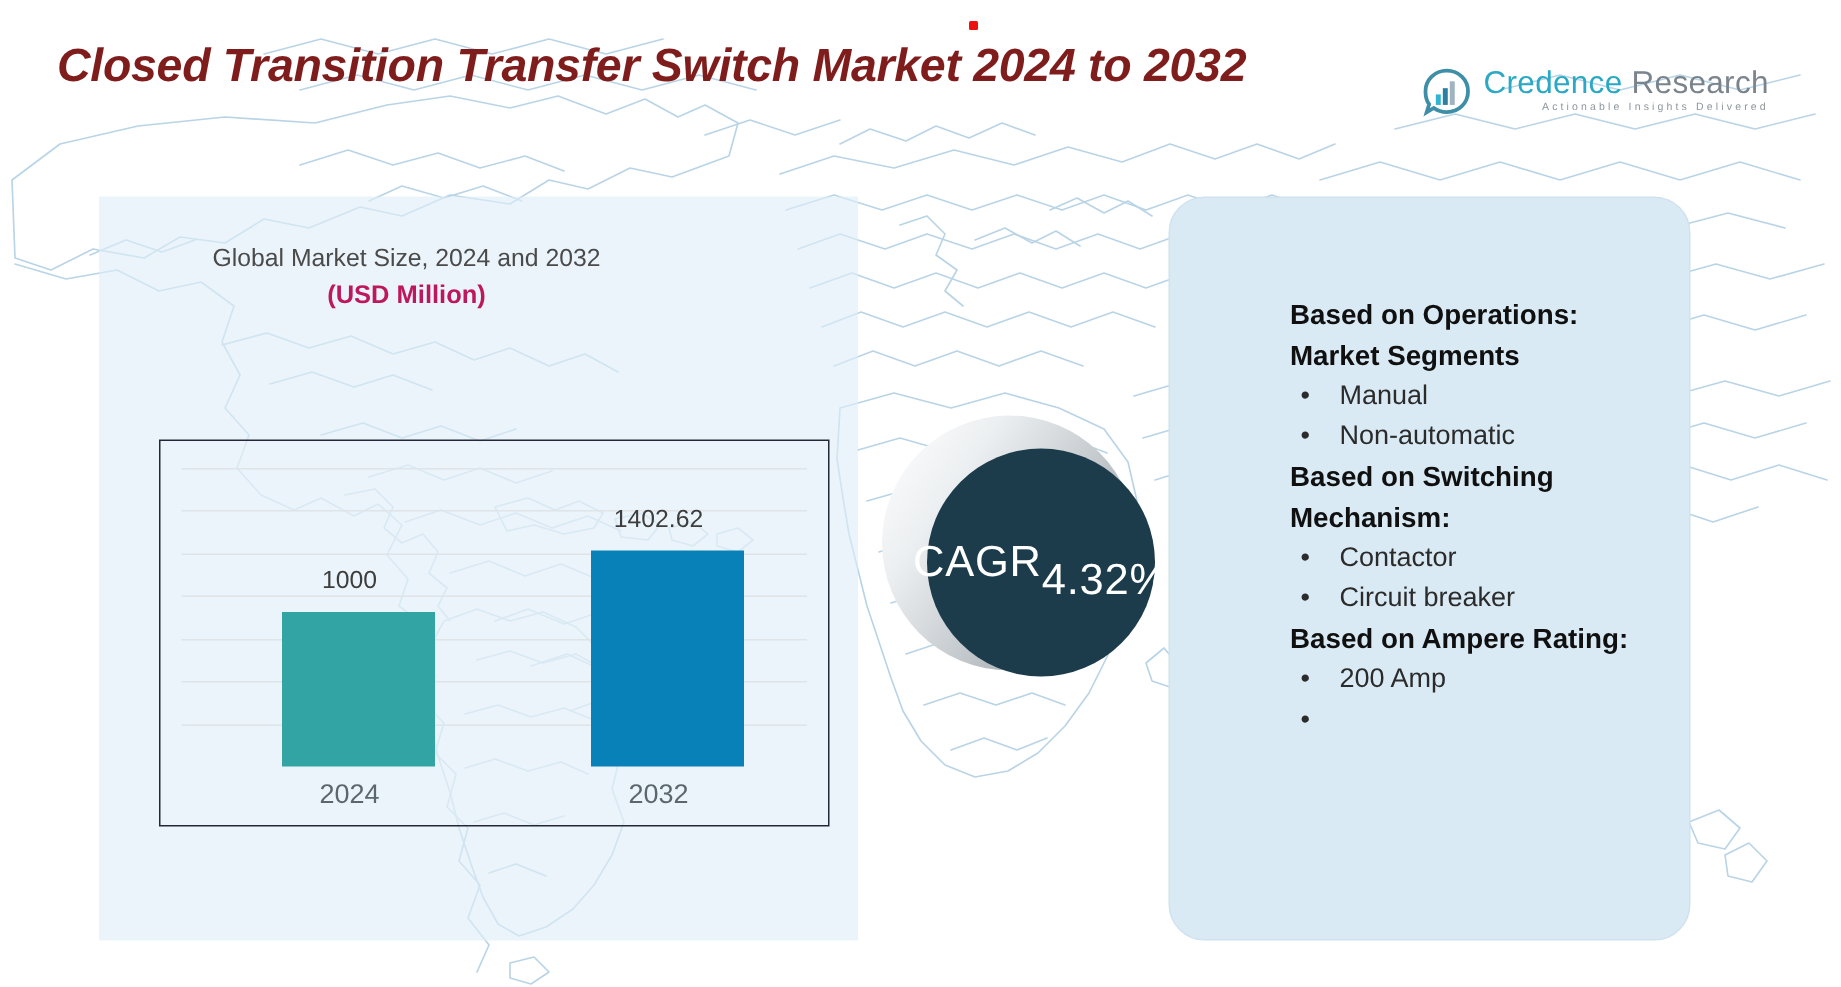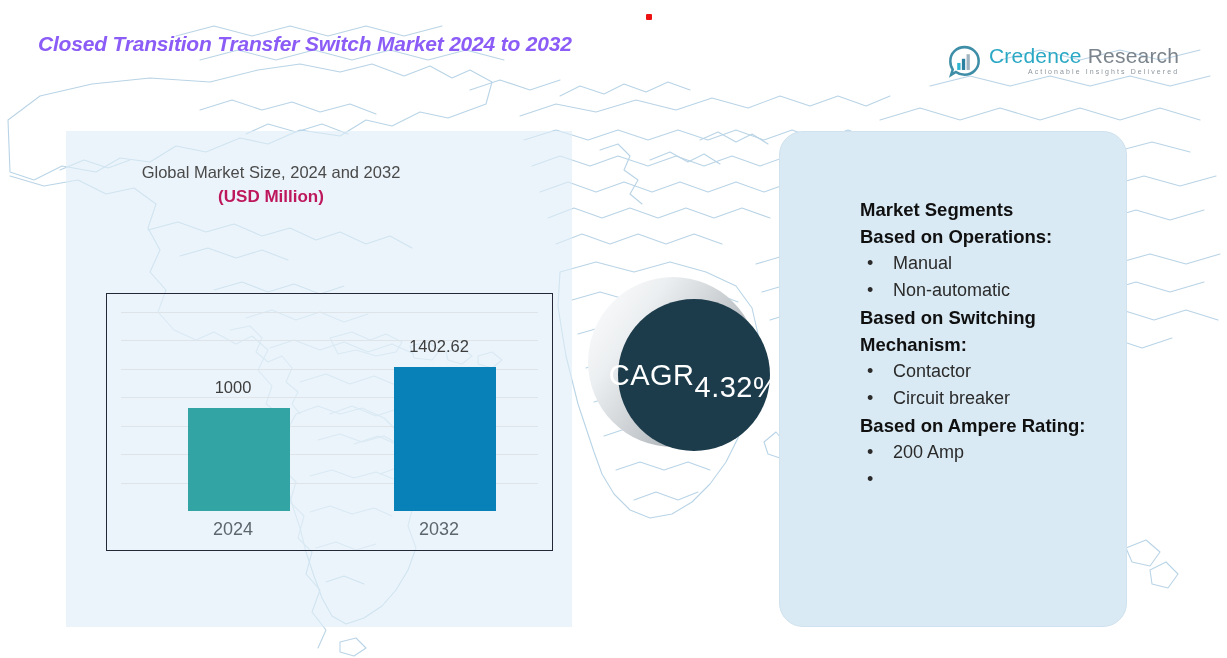--- a/index.html
+++ b/index.html
@@ -26,25 +26,25 @@
     pointer-events: none;
   }
   #worldmap svg { display: block; width: 100%; height: 100%; }
 
   
   #header-title {
     position: absolute;
     left: 38px;
     top: 22px;
     width: 905px;
-    font-size: 21px;
+    font-size: 31px;
     line-height: 43px;
     font-weight: bold;
     font-style: italic;
-    color: #8b5cf6;
+    color: #7f1d1d;
     letter-spacing: -0.2px;
   }
 
   #logo {
     position: absolute;
     left: 948px;
     top: 40px;
     width: 212px;
     height: 42px;
     display: flex;
@@ -405,23 +405,23 @@
   <div id="cagr-wrap">
     <div id="cagr-crescent"></div>
     <div id="cagr-circle">
       <span id="cagr-label">CAGR</span>
       <span id="cagr-value">4.32%</span>
     </div>
   </div>
 
   <div id="right-panel"></div>
   <div id="segments">
+    <div class="seg-heading">Based on Operations:</div>
+
     <div class="seg-heading">Market Segments</div>
-
-    <div class="seg-heading">Based on Operations:</div>
     <div class="seg-item"><span class="bullet">•</span><span>Manual</span></div>
     <div class="seg-item"><span class="bullet">•</span><span>Non-automatic</span></div>
 
     <div class="seg-heading">Based on Switching Mechanism:</div>
     <div class="seg-item"><span class="bullet">•</span><span>Contactor</span></div>
     <div class="seg-item"><span class="bullet">•</span><span>Circuit breaker</span></div>
 
     <div class="seg-heading">Based on Ampere Rating:</div>
     <div class="seg-item"><span class="bullet">•</span><span>200 Amp</span></div>
     <div class="seg-item"><span class="bullet">•</span></div>

